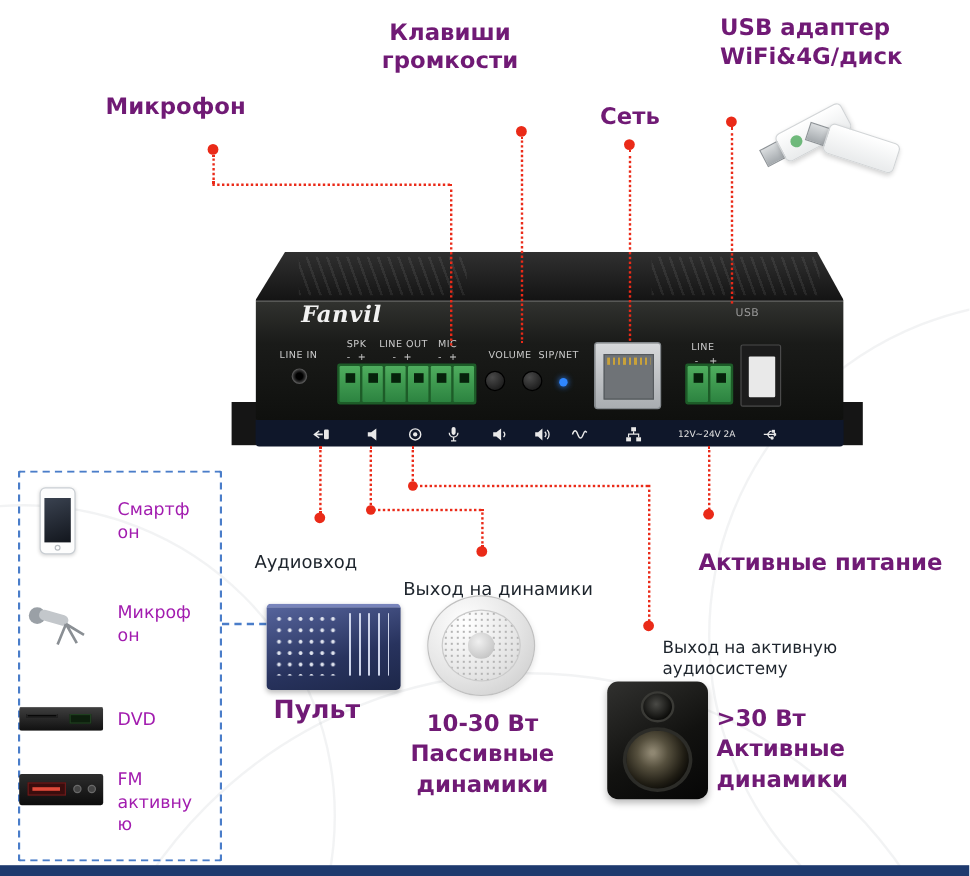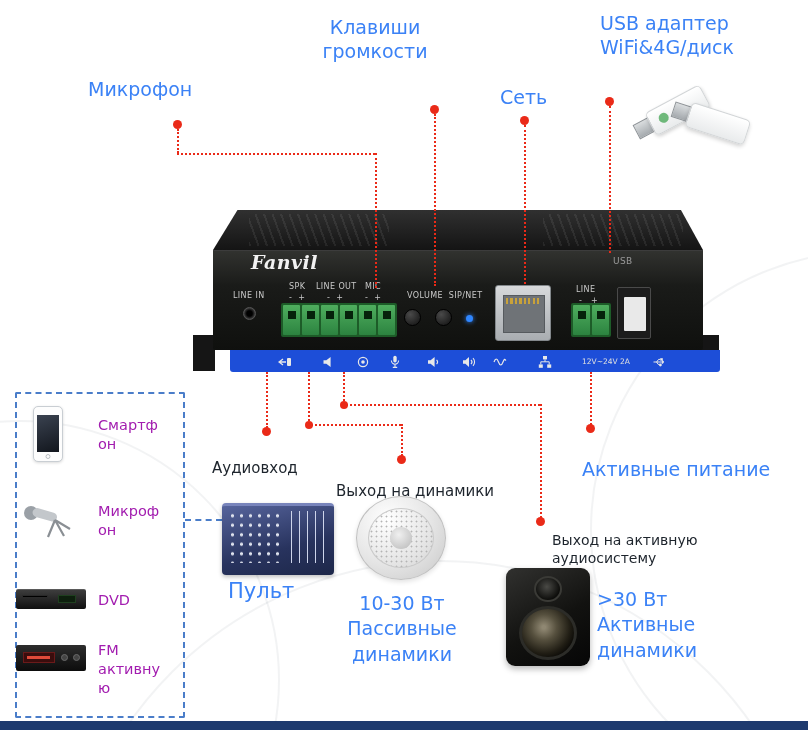--- a/index.html
+++ b/index.html
@@ -1,36 +1,36 @@
 <!DOCTYPE html>
 <html><head>
 <meta charset="utf-8">
 <style>
   *{margin:0;padding:0;box-sizing:border-box}
   body{background:#ffffff;font-family:"DejaVu Sans","Liberation Sans",sans-serif}
   .canvas{position:relative;width:808px;height:730px;background:#ffffff;overflow:hidden;color:#15202b}
   .arc{position:absolute;border:2px solid rgba(110,120,135,.09);border-radius:50%;z-index:0}
-  .callout-bold{position:absolute;font-weight:400;font-size:19px;color:#3b82f6;line-height:1.24;z-index:3}
+  .callout-bold{position:absolute;font-weight:700;font-size:19px;color:#701a75;line-height:1.24;z-index:3}
   .callout{position:absolute;font-size:15px;color:#1d242c;line-height:1.3;z-index:3}
   .center{text-align:center}
   .rdot{position:absolute;width:9px;height:9px;border-radius:50%;background:#ea2a18;z-index:5}
   .rdot.sm{width:8px;height:8px}
   .rv{position:absolute;width:0;border-left:2px dotted #ea2a18;z-index:4}
   .rh{position:absolute;height:0;border-top:2px dotted #ea2a18;z-index:4}
   .bdash-h{position:absolute;height:0;border-top:2px dashed #4a7dc9;z-index:2}
   .srcbox{position:absolute;left:15px;top:392px;width:170px;height:326px;border:2px dashed #4a7dc9;border-radius:2px;z-index:1}
   .srclabel{position:absolute;font-size:14.5px;color:#a21caf;width:68px;line-height:1.3;overflow-wrap:anywhere;z-index:3}
   .footer{position:absolute;left:0;bottom:0;width:808px;height:9px;background:#1e3a6e;z-index:6}
 
   
   .device{position:absolute;left:195px;top:210px;width:522px;height:162px;z-index:2}
   .d-top{position:absolute;left:18px;top:0;width:490px;height:40px;background:linear-gradient(180deg,#303030,#141414);clip-path:polygon(5% 0,95.5% 0,100% 100%,0 100%)}
   .d-vent{position:absolute;top:4px;height:32px;width:140px;background:repeating-linear-gradient(70deg,rgba(255,255,255,.07) 0 2px,transparent 2px 8px)}
   .d-front{position:absolute;left:18px;top:40px;width:490px;height:100px;background:linear-gradient(180deg,#31322f 0%,#1a1b19 35%,#0f100e 100%);border-top:1px solid #3c3c3c;border-radius:0 0 2px 2px}
-  .d-strip{position:absolute;left:35px;top:140px;width:490px;height:22px;background:#1d4ed8;border-radius:0 0 3px 3px}
+  .d-strip{position:absolute;left:18px;top:140px;width:490px;height:22px;background:#0f172a;border-radius:0 0 3px 3px}
   .d-ear{position:absolute;width:22px;height:36px;background:#151515;top:125px}
   .brand{position:absolute;left:38px;top:0;font-family:"DejaVu Serif","Liberation Serif",serif;font-style:italic;font-weight:700;font-size:19px;color:#f2f2f2;letter-spacing:.5px}
   .plabel{position:absolute;font-size:8px;color:#c9c9c9;letter-spacing:.4px;white-space:pre}
   .plabel.dim{color:#9a9a9a;font-size:9px}
   .jack{position:absolute;width:13px;height:13px;border-radius:50%;background:radial-gradient(circle,#000 35%,#3c3c3c 70%);border:1px solid #555}
   .term-block{position:absolute;display:flex;gap:2px;padding:2px;background:#1d5c28;border-radius:2px}
   .term-cell{width:17px;height:30px;background:linear-gradient(180deg,#4fae5e,#2c8340);border-radius:1px;position:relative}
   .term-cell::after{content:"";position:absolute;left:50%;top:6px;transform:translateX(-50%);width:8px;height:8px;background:#06220b}
   .knob{position:absolute;width:17px;height:17px;border-radius:50%;background:radial-gradient(circle at 35% 30%,#4a4a4a,#101010);border:1px solid #000}
   .led{position:absolute;width:7px;height:7px;border-radius:50%;background:#2f86ff;box-shadow:0 0 5px #2f86ff}

